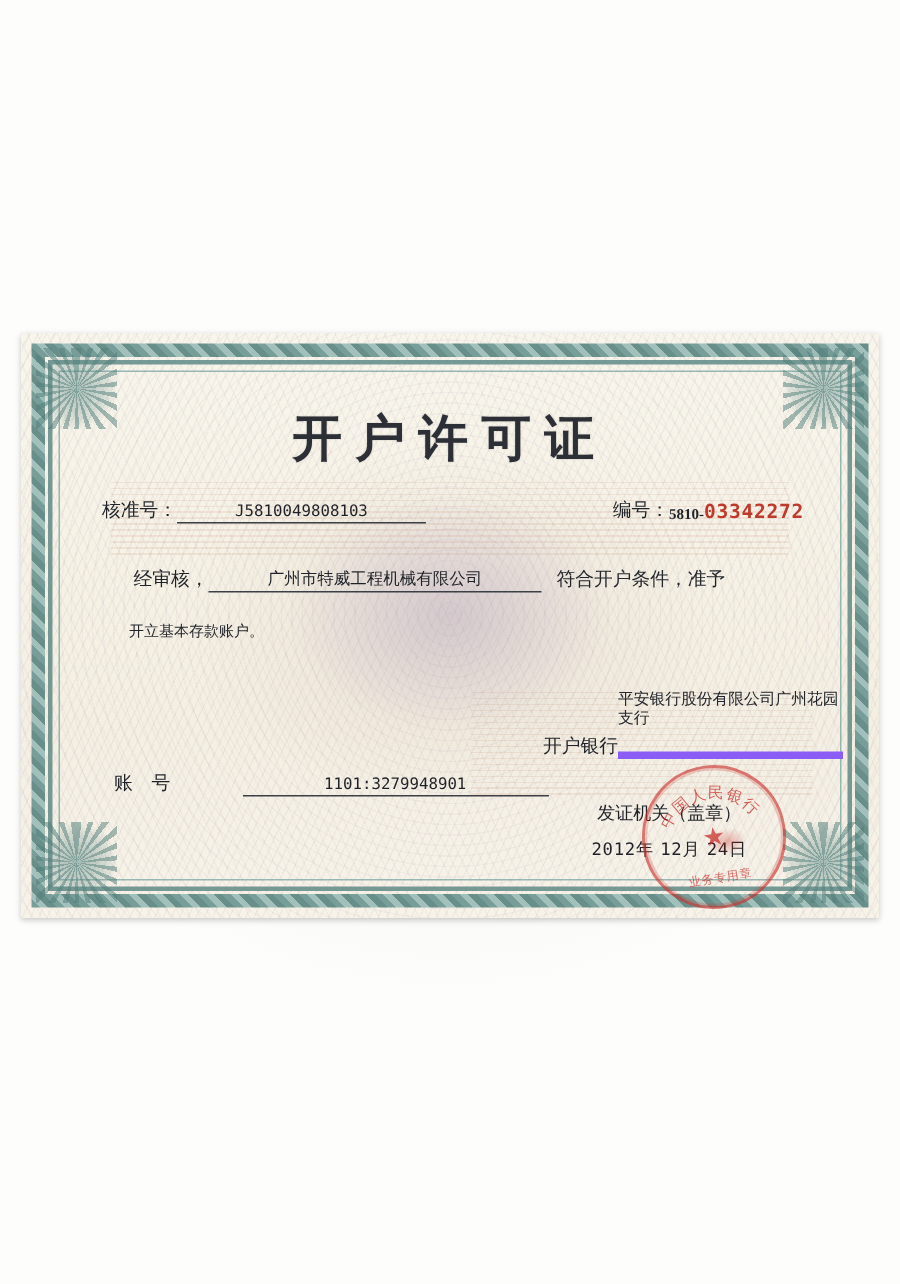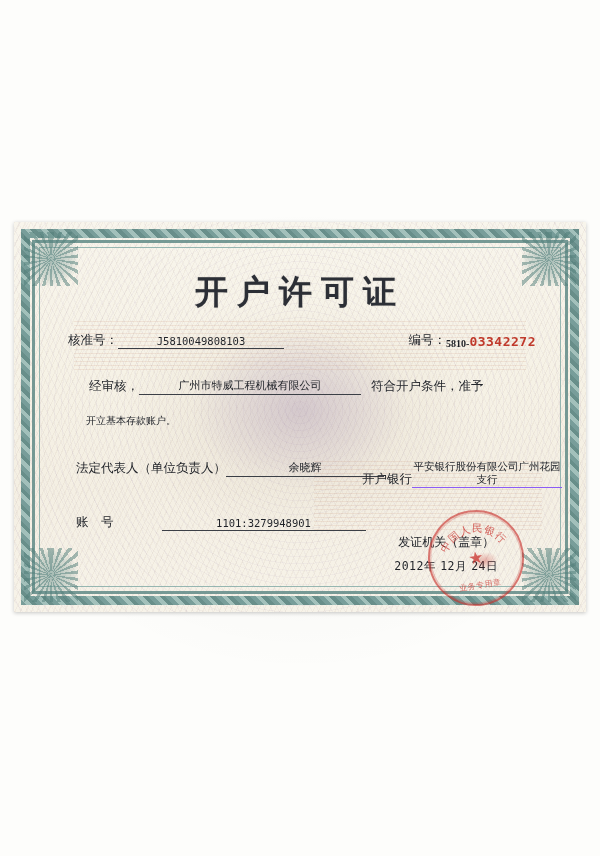--- a/index.html
+++ b/index.html
@@ -183,24 +183,24 @@
   .row-open { left: 40px; top: 162px; font-size: 10px; }
 
   
   .row-legal { left: 30px; top: 208px; }
   .row-legal .uline { width: 150px; }
   .row-bank { left: 316px; top: 208px; }
   .bank-val {
     font-size: 10.5px;
     line-height: 13px;
     width: 150px;
-    border-bottom: 1px solid #8b5cf6;
-    padding-bottom: 1px;
+    border-bottom: 5px solid #8b5cf6;
+    padding-bottom: 15px;
     white-space: normal;
-    text-align: center;
+    text-align: left;
   }
 
   
   .row-acct { left: 30px; top: 262px; gap: 48px; }
   .row-acct .uline { width: 196px; }
 
   
   .issuer {
     position: absolute;
     right: 56px;
@@ -298,24 +298,20 @@
       </div>
 
       <div class="row row-audit">
         <span class="lbl">经审核，</span>
         <span class="val uline">广州市特威工程机械有限公司</span>
         <span class="tail">符合开户条件，准予</span>
       </div>
 
       <div class="row row-open">开立基本存款账户。</div>
 
-      <div class="row row-legal">
-        <span class="lbl">法定代表人（单位负责人）</span>
-        <span class="val uline">余晓辉</span>
-      </div>
 
       <div class="row row-bank">
         <span class="lbl">开户银行</span>
         <span class="bank-val">平安银行股份有限公司广州花园支行</span>
       </div>
 
       <div class="row row-acct">
         <span class="lbl">账　号</span>
         <span class="val mono uline">1101:3279948901</span>
       </div>

